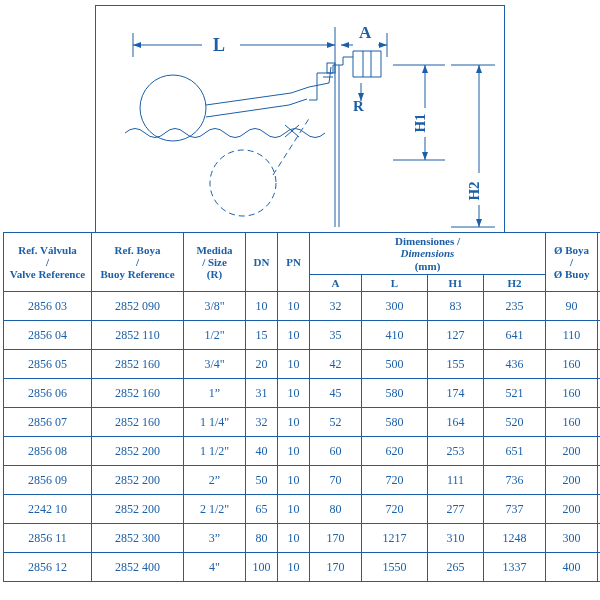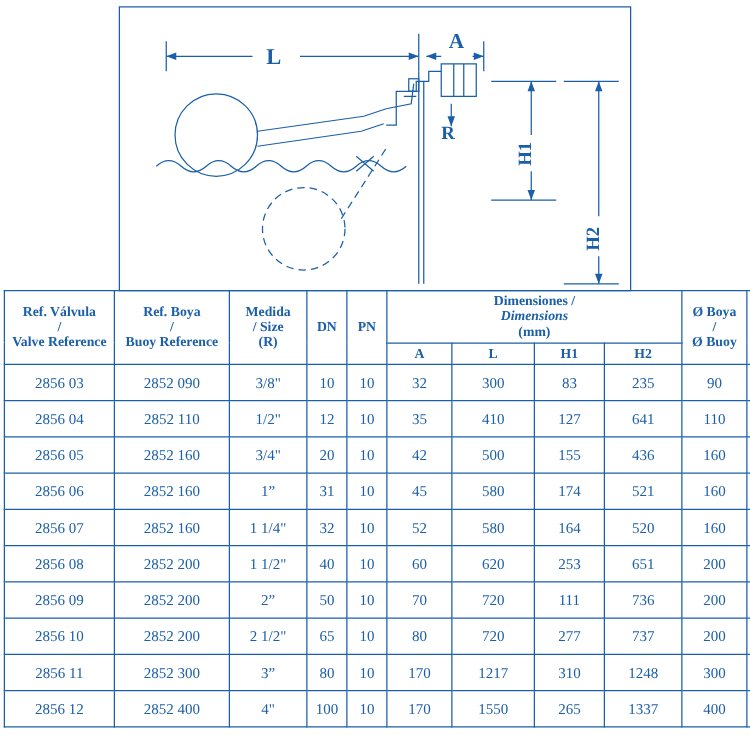--- a/index.html
+++ b/index.html
@@ -245,21 +245,21 @@
           <td>300</td>
           <td>83</td>
           <td>235</td>
           <td>90</td>
           <td>0.35</td>
         </tr>
         <tr>
           <td>2856 04</td>
           <td>2852 110</td>
           <td>1/2"</td>
-          <td>12</td>
+          <td>15</td>
           <td>10</td>
           <td>35</td>
           <td>410</td>
           <td>127</td>
           <td>641</td>
           <td>110</td>
           <td>0.45</td>
         </tr>
         <tr>
           <td>2856 05</td>
@@ -320,21 +320,21 @@
           <td>50</td>
           <td>10</td>
           <td>70</td>
           <td>720</td>
           <td>111</td>
           <td>736</td>
           <td>200</td>
           <td>3.75</td>
         </tr>
         <tr>
-          <td>2856 10</td>
+          <td>2242 10</td>
           <td>2852 200</td>
           <td>2 1/2"</td>
           <td>65</td>
           <td>10</td>
           <td>80</td>
           <td>720</td>
           <td>277</td>
           <td>737</td>
           <td>200</td>
           <td>4.40</td>

